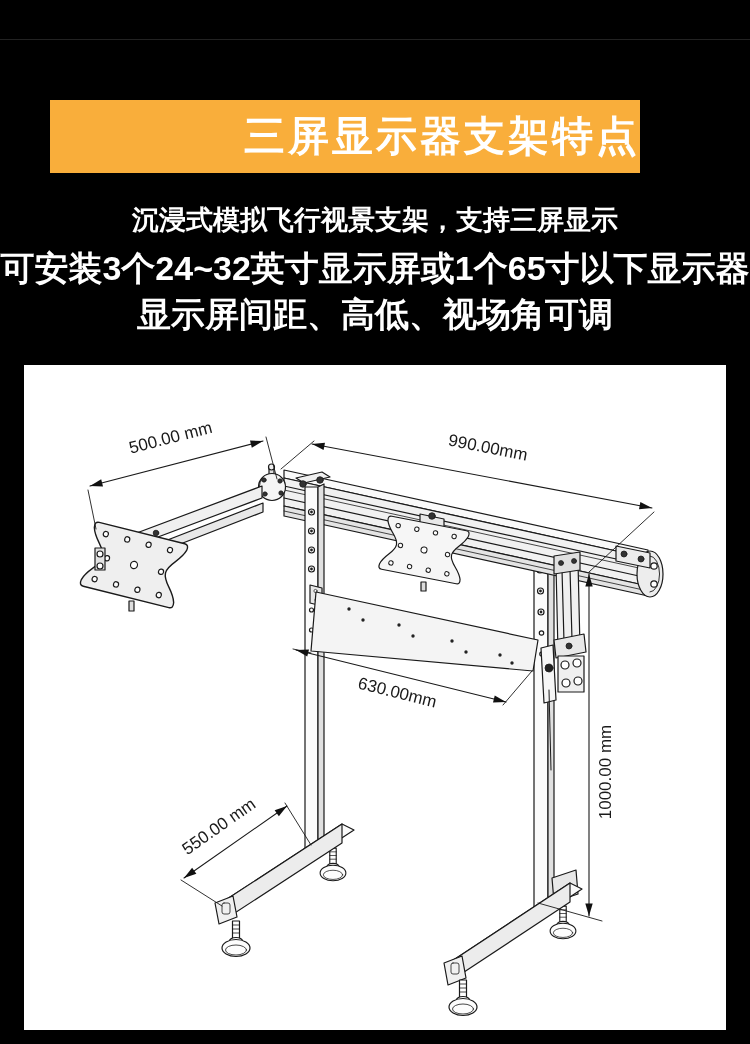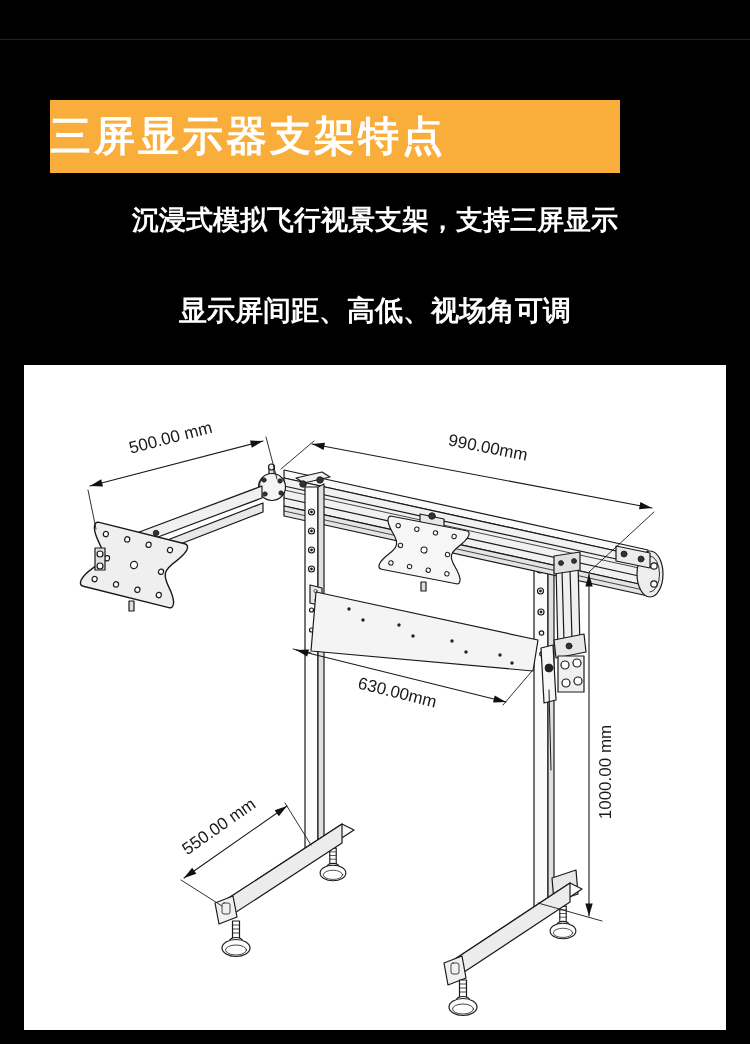--- a/index.html
+++ b/index.html
@@ -1,39 +1,40 @@
 <!DOCTYPE html>
 <html><head>
 <meta charset="utf-8">
 <style>
   html,body{margin:0;padding:0;background:#000;}
   .stage{position:relative;width:750px;height:1044px;background:#000;overflow:hidden;
          font-family:"Liberation Sans",sans-serif;}
   .top-divider{position:absolute;left:0;top:39px;width:750px;height:1px;background:#222;}
   .banner{position:absolute;left:50px;top:100px;width:570px;height:73px;background:#F9AE3B;
-          display:flex;align-items:center;justify-content:flex-start;}
+          display:flex;align-items:center;justify-content:flex-end;padding-left:20px;}
   .banner-title{color:#fff;font-size:41px;font-weight:700;letter-spacing:3px;line-height:1;}
   .desc{position:absolute;left:0;width:750px;text-align:center;color:#fff;font-weight:700;}
   .desc.l1{top:202px;font-size:27px;}
   .desc.l2{top:246px;font-size:34px;}
-  .desc.l3{top:292px;font-size:28px;}
+  .desc.l3{top:292px;font-size:34px;}
   .panel-svg{position:absolute;left:0;top:0;}
   svg text{font-family:"Liberation Sans",sans-serif;font-size:17px;fill:#1a1a1a;}
 </style>
 </head>
 <body>
 
 <div class="stage">
   <div class="top-divider"></div>
 
   <div class="banner">
     <div class="banner-title">三屏显示器支架特点</div>
   </div>
 
   <div class="desc l1">沉浸式模拟飞行视景支架，支持三屏显示</div>
+  <div class="desc l2">可安装3个24~32英寸显示屏或1个65寸以下显示器</div>
   <div class="desc l3">显示屏间距、高低、视场角可调</div>
 
   <svg class="panel-svg" width="750" height="1044" viewBox="0 0 750 1044">
     <defs>
       <marker id="arr" markerUnits="userSpaceOnUse" markerWidth="14" markerHeight="9" refX="13" refY="4.5" orient="auto-start-reverse">
         <path d="M0.5,0.8 L13,4.5 L0.5,8.2 Z" fill="#111"></path>
       </marker>
       <path id="vesa" d="M -38,-27 L 38,-27 Q 42,-27 41,-22 C 38,-12 28,-8 28,0 C 28,8 38,12 41,22 Q 42,27 38,27 L -38,27 Q -42,27 -41,22 C -38,12 -28,8 -28,0 C -28,-8 -38,-12 -41,-22 Q -42,-27 -38,-27 Z"></path>
       <g id="vesa-holes" stroke="#1a1a1a" stroke-width="1" fill="#fff">
         <circle cx="-30" cy="-19" r="2.2"></circle>

